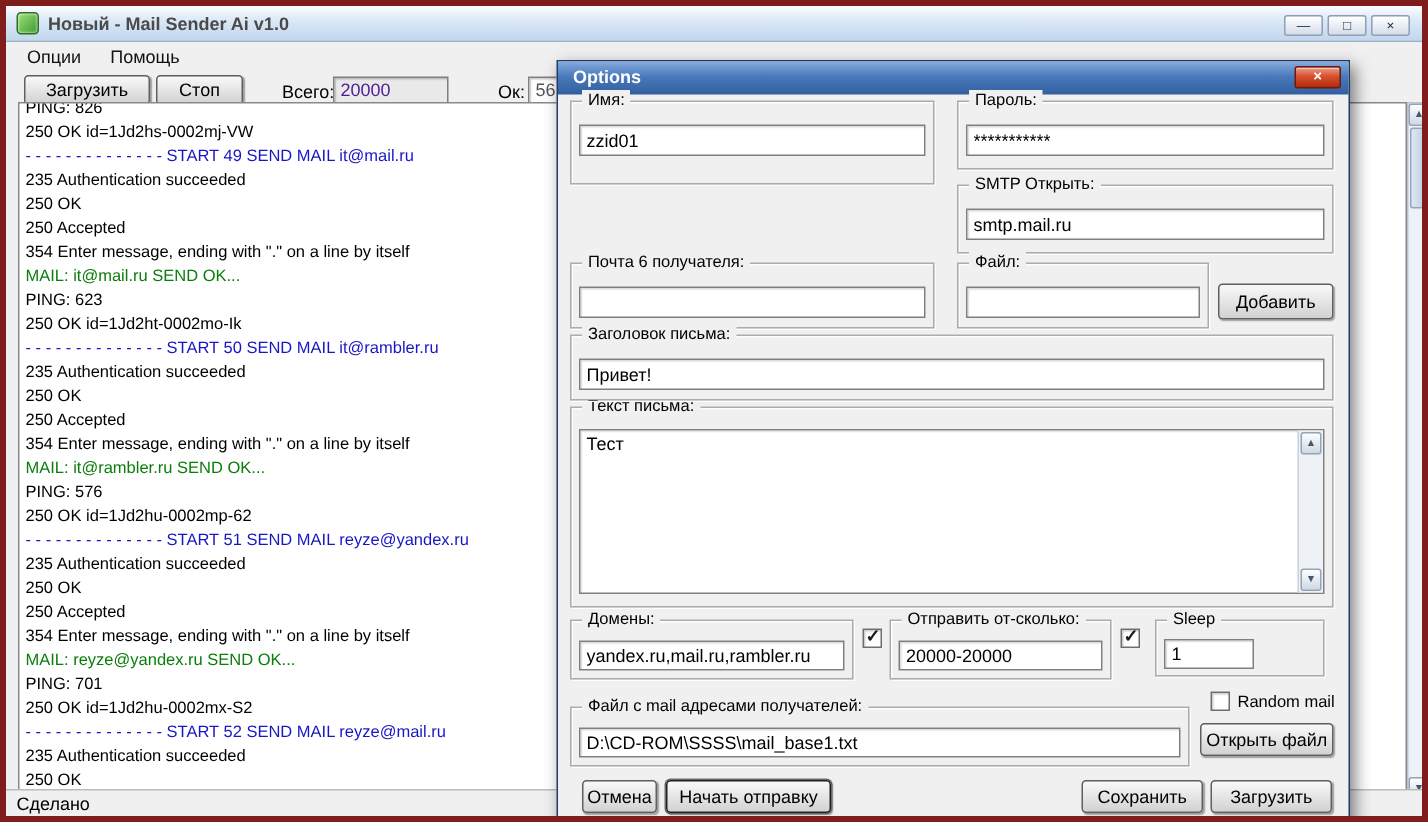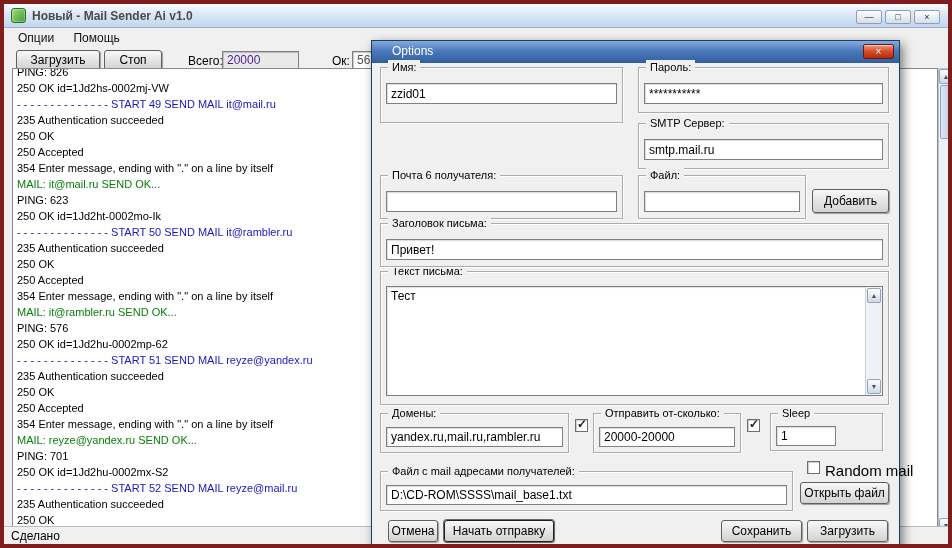--- a/index.html
+++ b/index.html
@@ -21,28 +21,28 @@
 .log-line{height:16px;line-height:16px;padding-left:4px;white-space:nowrap}
 .log-line:first-child{margin-top:-5px}
 .c-k{color:#000}.c-b{color:#1717c4}.c-g{color:#0a7d0a}
 .vscroll{position:absolute;left:934px;top:64px;width:16px;height:466px;background:#edf2f8;border:1px solid #b9c4d2}
 .sb-btn{position:absolute;left:0;width:14px;height:15px;background:linear-gradient(#fefefe,#cfd8e4);border:1px solid #93a3b8;border-radius:2px;font-size:7px;line-height:14px;text-align:center;color:#46586e}
 .sb-btn.up{top:0}.sb-btn.down{bottom:0}
 .sb-thumb{position:absolute;left:1px;top:16px;width:12px;height:54px;background:linear-gradient(90deg,#dfe8f2,#b9c9dc);border:1px solid #90a5bd;border-radius:2px}
 .statusbar{position:absolute;left:0;right:0;bottom:0;height:18px;background:#f0f0f0;border-top:1px solid #bcbcbc;font-size:12px;color:#000}
 .statusbar span{position:absolute;left:7px;top:2px}
 .dialog{position:absolute;left:367px;top:36px;width:529px;height:510px;background:#f0f0f0;border:1px solid #1e3c61;box-shadow:3px 4px 10px rgba(0,0,0,.5);z-index:10;font-size:12px}
-.dlg-title{position:absolute;left:0;right:0;top:0;height:22px;background:linear-gradient(#86abdd,#4a7abc 45%,#315e9e);color:#fff;font-size:12px;font-weight:normal;line-height:21px;padding-left:20px}
+.dlg-title{position:absolute;left:0;right:0;top:0;height:22px;background:linear-gradient(#86abdd,#4a7abc 45%,#315e9e);color:#fff;font-size:12px;font-weight:bold;line-height:21px;padding-left:10px}
 .dlg-close{position:absolute;top:3px;right:5px;width:31px;height:15px;border:1px solid #731708;border-radius:2px;background:linear-gradient(#f09c86,#d9502f 45%,#b02b0d);color:#fff;font-size:10px;line-height:13px;text-align:center;box-shadow:inset 0 1px 0 rgba(255,255,255,.5)}
 .group{position:absolute;border:1px solid #acacac;box-shadow:inset 1px 1px 0 #fdfdfd,1px 1px 0 #fdfdfd}
 .legend{position:absolute;top:-8px;left:7px;background:#f0f0f0;padding:0 4px;font-size:11px;color:#000;line-height:14px;white-space:nowrap}
 .g-input{position:absolute;left:5px;right:5px;top:15px;height:21px;border:1px solid #7f7f7f;box-shadow:inset 1px 1px 1px rgba(0,0,0,.15);font-size:12px;padding:0 4px;font-family:inherit;background:#fff}
 .checkbox{position:absolute;width:13px;height:13px;background:#fff;border:1px solid #6e6e6e;box-shadow:inset 1px 1px 1px rgba(0,0,0,.2)}
 .checkbox.checked::after{content:"✓";position:absolute;left:1px;top:-3px;font-size:12px;font-weight:bold;color:#1a1a1a}
-.cb-label{position:absolute;font-size:15px;color:#000;white-space:nowrap}
+.cb-label{position:absolute;font-size:11px;color:#000;white-space:nowrap}
 .ta-box{position:absolute;left:5px;right:5px;top:14px;bottom:8px;border:1px solid #7f7f7f;background:#fff;box-shadow:inset 1px 1px 1px rgba(0,0,0,.12)}
 .ta{position:absolute;left:0;top:0;right:17px;bottom:0;border:none;resize:none;outline:none;font-size:12px;font-family:inherit;padding:2px 4px;background:transparent}
 .ta-sb{position:absolute;right:0;top:0;bottom:0;width:17px;background:#eef2f7;border-left:1px solid #c9d2dd}
 .ta-btn{position:absolute;left:1px;width:14px;height:15px;background:linear-gradient(#fefefe,#cfd8e4);border:1px solid #93a3b8;border-radius:2px;font-size:7px;line-height:14px;text-align:center;color:#46586e}
 .ta-btn.up{top:1px}.ta-btn.down{bottom:1px}
 </style>
 </head>
 <body>
 
 <div class="window">
@@ -118,21 +118,21 @@
     <div class="group" style="left:8px;top:26px;width:243px;height:56px">
       <span class="legend">Имя:</span>
       <input class="g-input" value="zzid01" style="">
     </div>
     <div class="group" style="left:266px;top:26px;width:251px;height:46px">
       <span class="legend">Пароль:</span>
       <input class="g-input" value="***********" style="">
     </div>
 
     <div class="group" style="left:266px;top:82px;width:251px;height:46px">
-      <span class="legend">SMTP Сервер:</span>
+      <span class="legend">SMTP Открыть:</span>
       <input class="g-input" value="smtp.mail.ru" style="">
     </div>
 
     <div class="group" style="left:8px;top:134px;width:243px;height:44px">
       <span class="legend">Почта 6 получателя:</span>
       <input class="g-input" value="" style="">
     </div>
     <div class="group" style="left:266px;top:134px;width:168px;height:44px">
       <span class="legend">Файл:</span>
       <input class="g-input" value="" style="">

